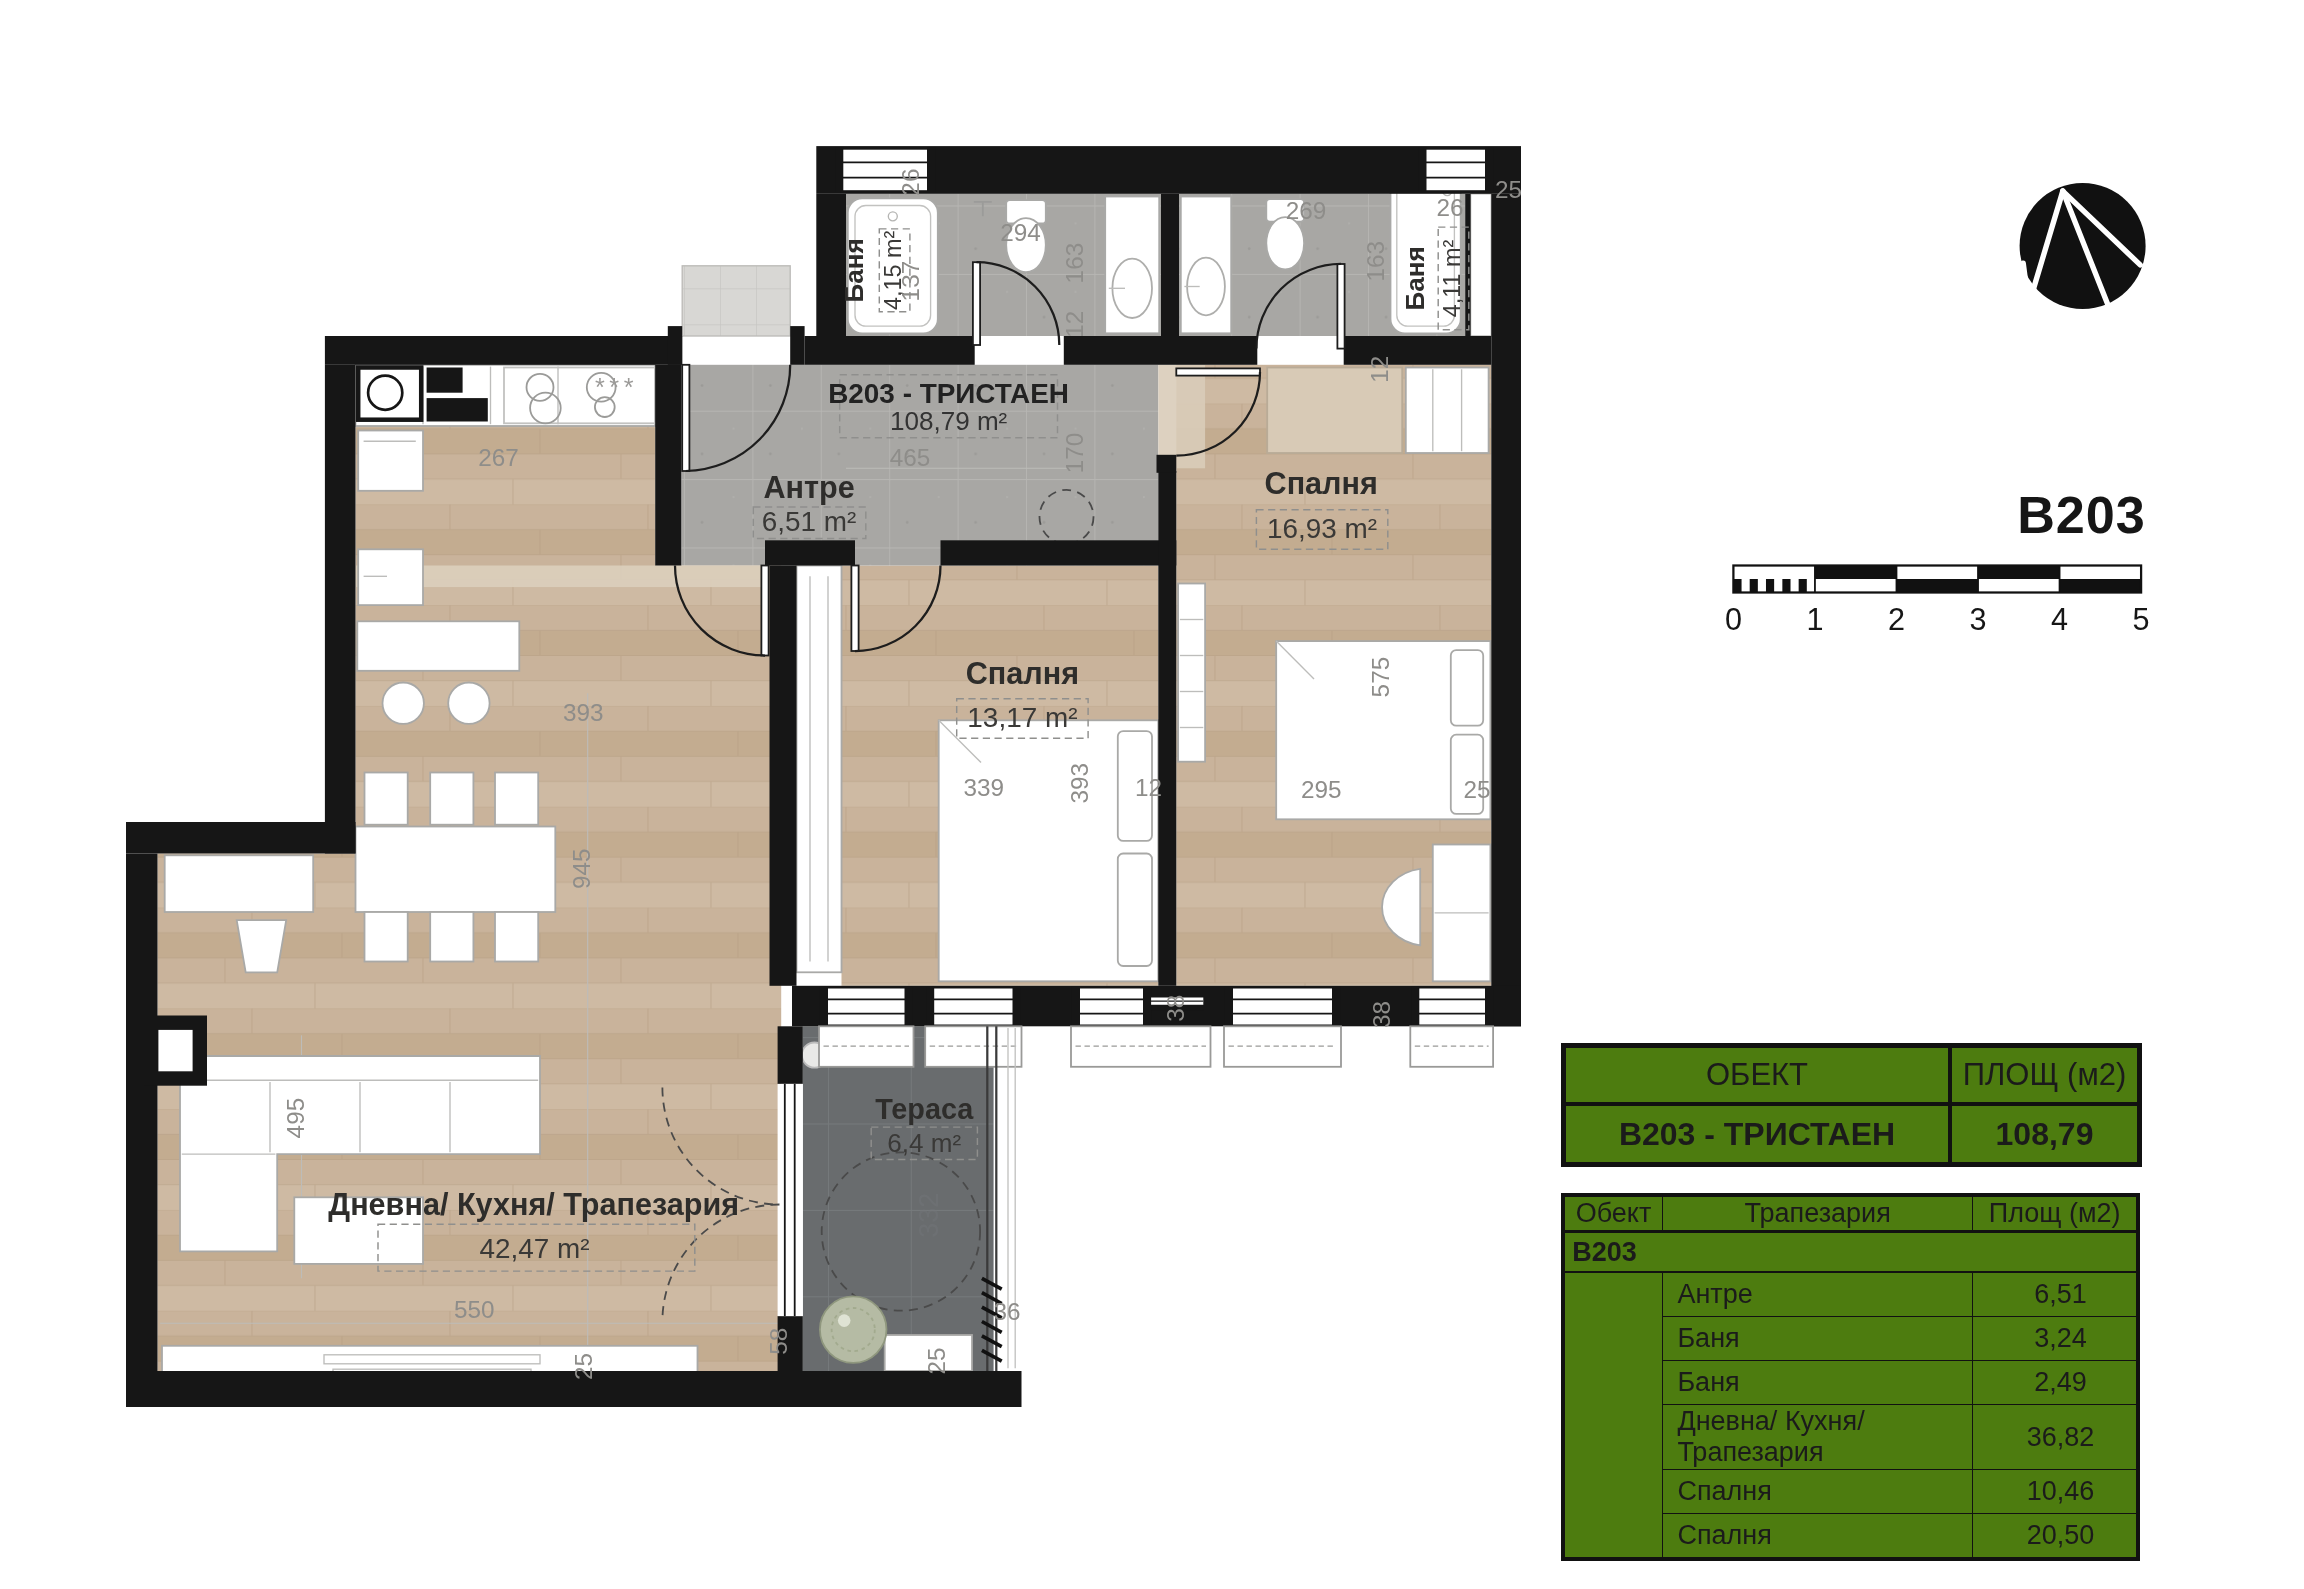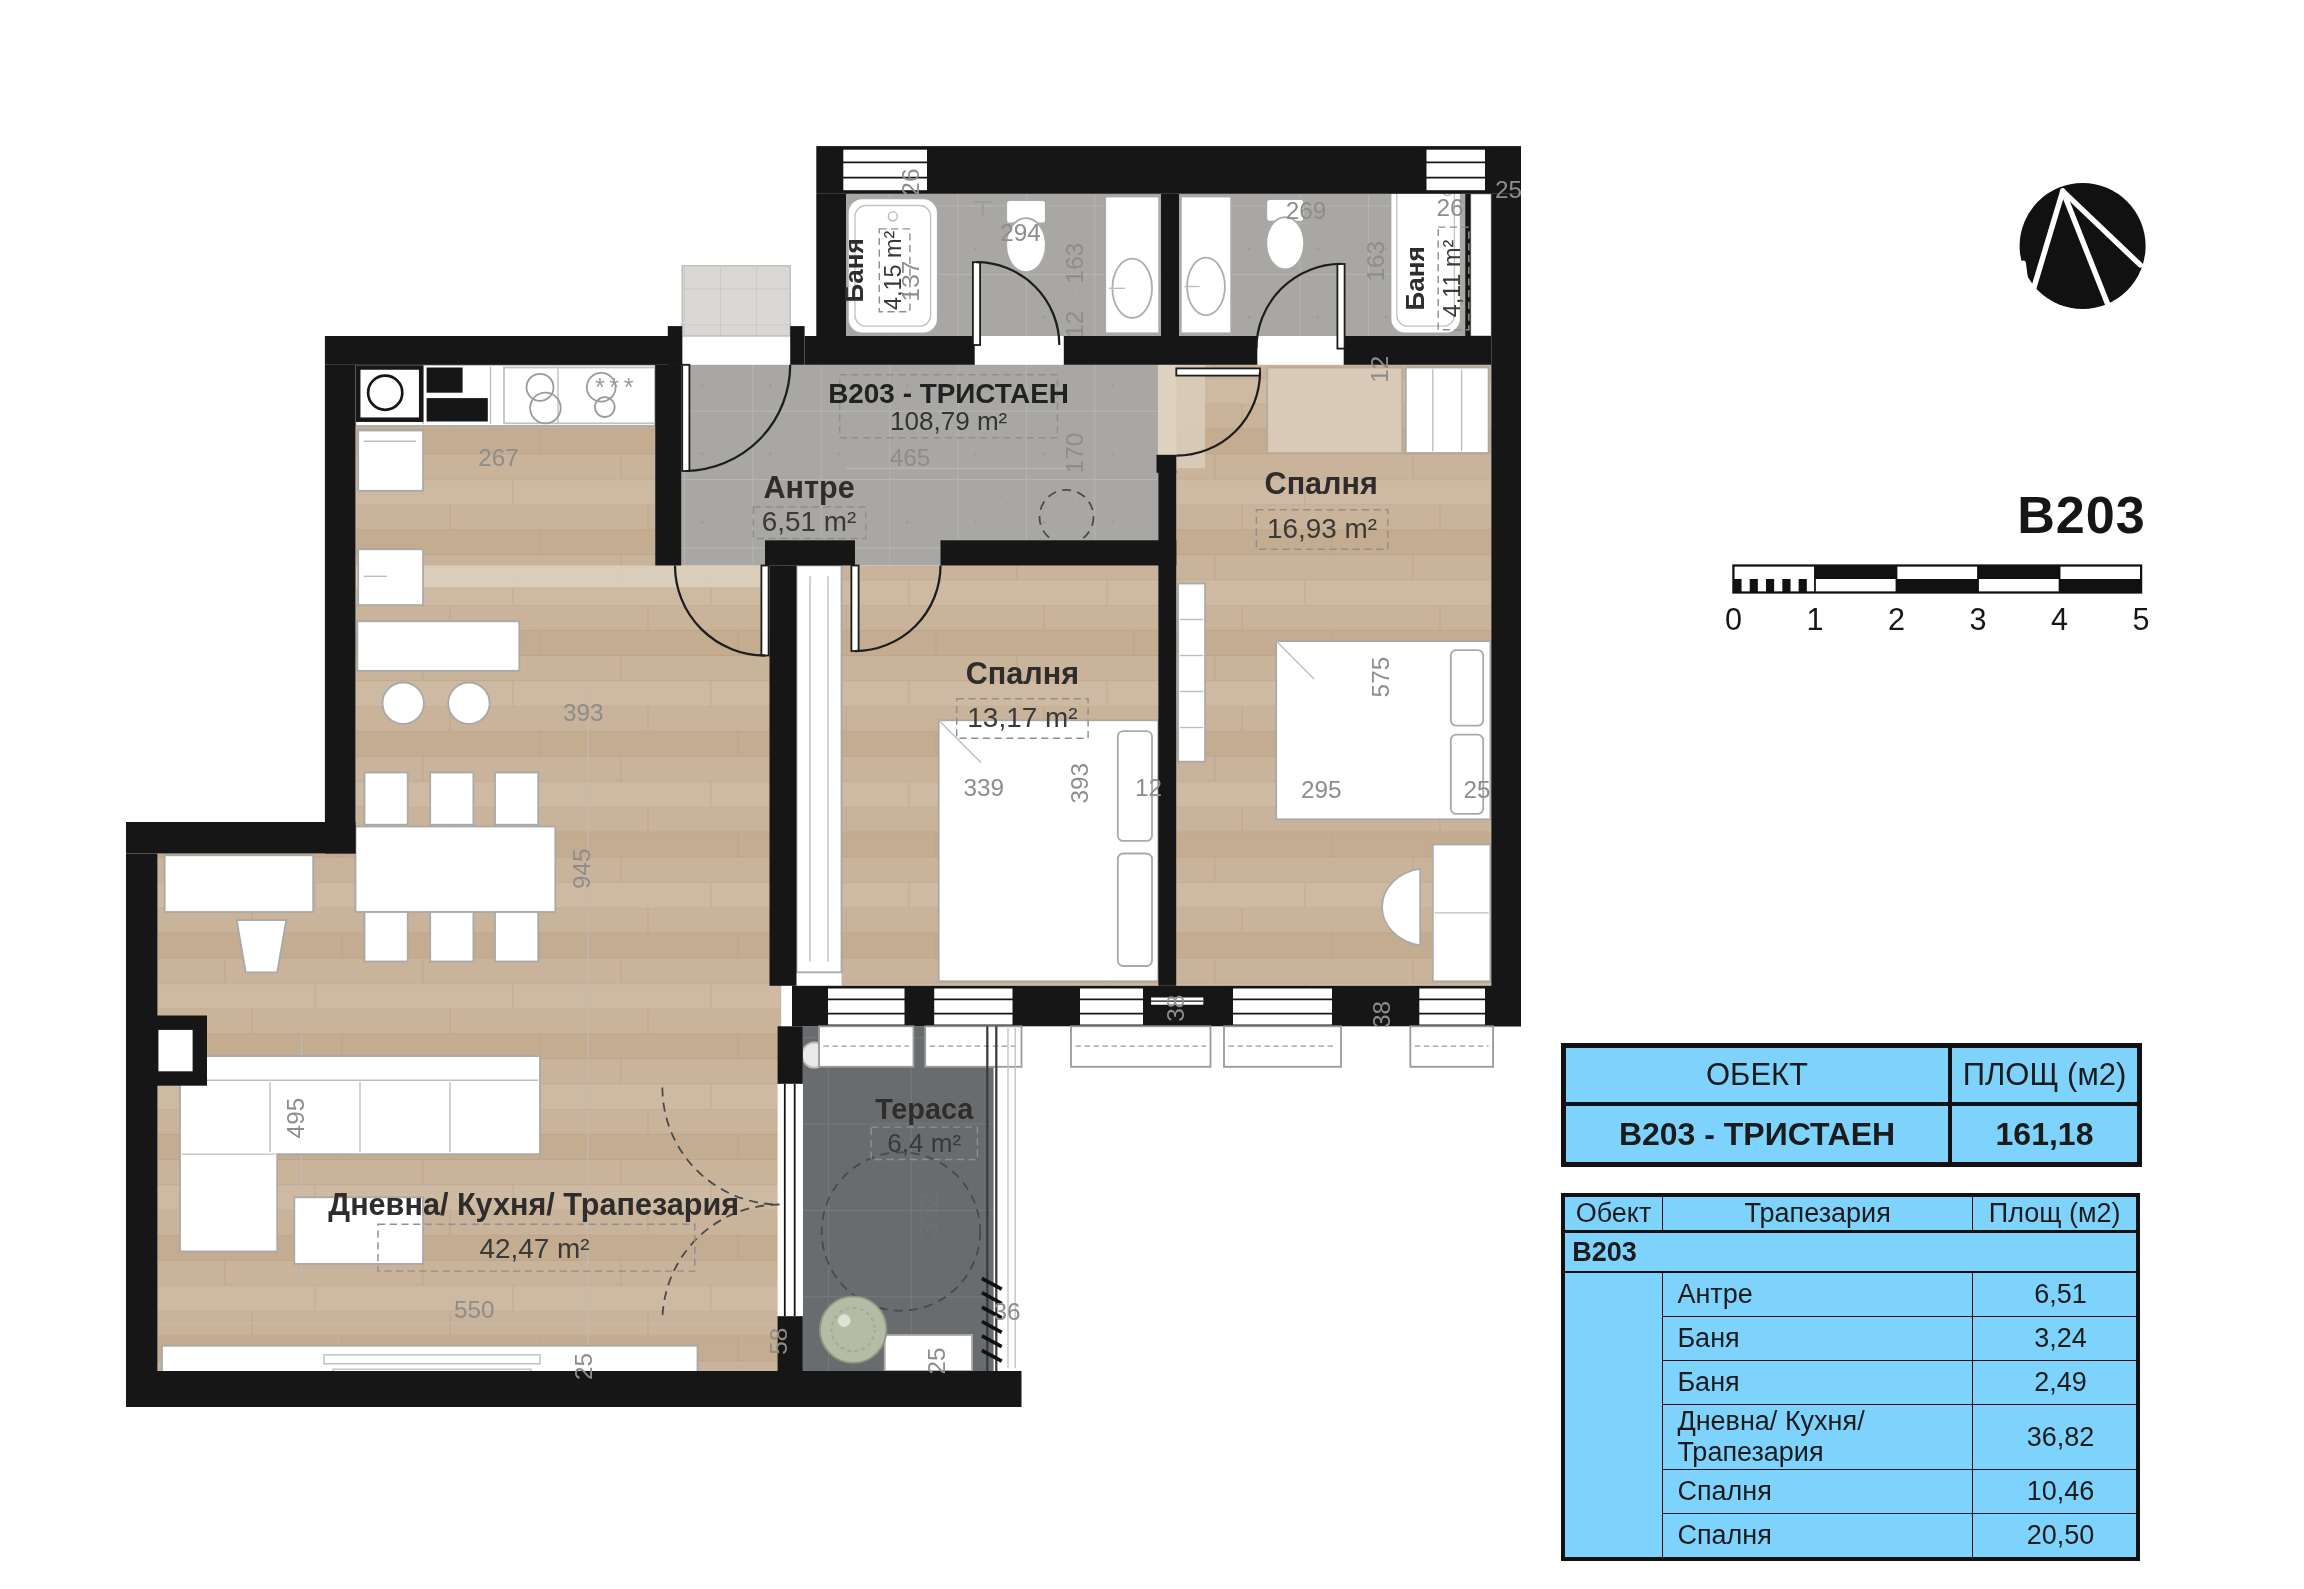--- a/index.html
+++ b/index.html
@@ -21,21 +21,21 @@
   .dbox{fill:none;stroke:#8f8f8d;stroke-width:1.6;stroke-dasharray:8 5;}
   .arc{fill:none;stroke:#1d1d1d;stroke-width:2.5;}
   .darc{fill:none;stroke:#4a4a4a;stroke-width:2;stroke-dasharray:10 7;}
   .leaf{fill:#fff;stroke:#1d1d1d;stroke-width:2;}
   .chain{stroke:#bdbcb9;stroke-width:1.2;}
   .sill{fill:#fff;stroke:#9a9a98;stroke-width:2;}
   .furn{fill:#fff;stroke:#a9a9a7;stroke-width:2;}
   .fline{stroke:#bdbdbb;stroke-width:1.5;fill:none;}
   .wall{fill:#161616;}
   
-  .tbl{position:absolute;border-collapse:collapse;color:#1b1b1b;background:#7dd3fc;
+  .tbl{position:absolute;border-collapse:collapse;color:#1b1b1b;background:#4d7c0f;
        font-family:"Liberation Sans", sans-serif;}
   #t1{left:1561px;top:1043px;width:581px;height:112px;border:5.4px solid #111;}
   #t1 td{border:4.5px solid #111;text-align:center;vertical-align:middle;}
   #t1 .hd{font-size:31px;height:52px;}
   #t1 .vl{font-size:32px;font-weight:bold;height:54px;}
   #t2{left:1561px;top:1193px;width:579px;height:329px;border:4.5px solid #111;font-size:27px;}
   #t2 td,#t2 th{border:1.8px solid #111;vertical-align:middle;font-weight:normal;}
   #t2 .hrow th{height:31px;text-align:center;border-bottom:3.6px solid #111;}
   #t2 .grow td{height:36px;font-weight:bold;text-align:left;padding-left:7.2px;
                border-bottom:2.7px solid #111;}
@@ -479,21 +479,21 @@
 </svg>
 
 <table id="t1" class="tbl">
   <tbody>
         <tr>
     <td class="hd" style="width:380px">ОБЕКТ</td>
     <td class="hd">ПЛОЩ (м2)</td>
   </tr>
   <tr>
     <td class="vl">B203 - ТРИСТАЕН</td>
-    <td class="vl">161,18</td>
+    <td class="vl">108,79</td>
   </tr>
 </tbody>
     </table>
 
 <table id="t2" class="tbl">
   <tbody>
         <tr class="hrow">
     <th class="c1">Обект</th>
     <th>Трапезария</th>
     <th>Площ (м2)</th>

